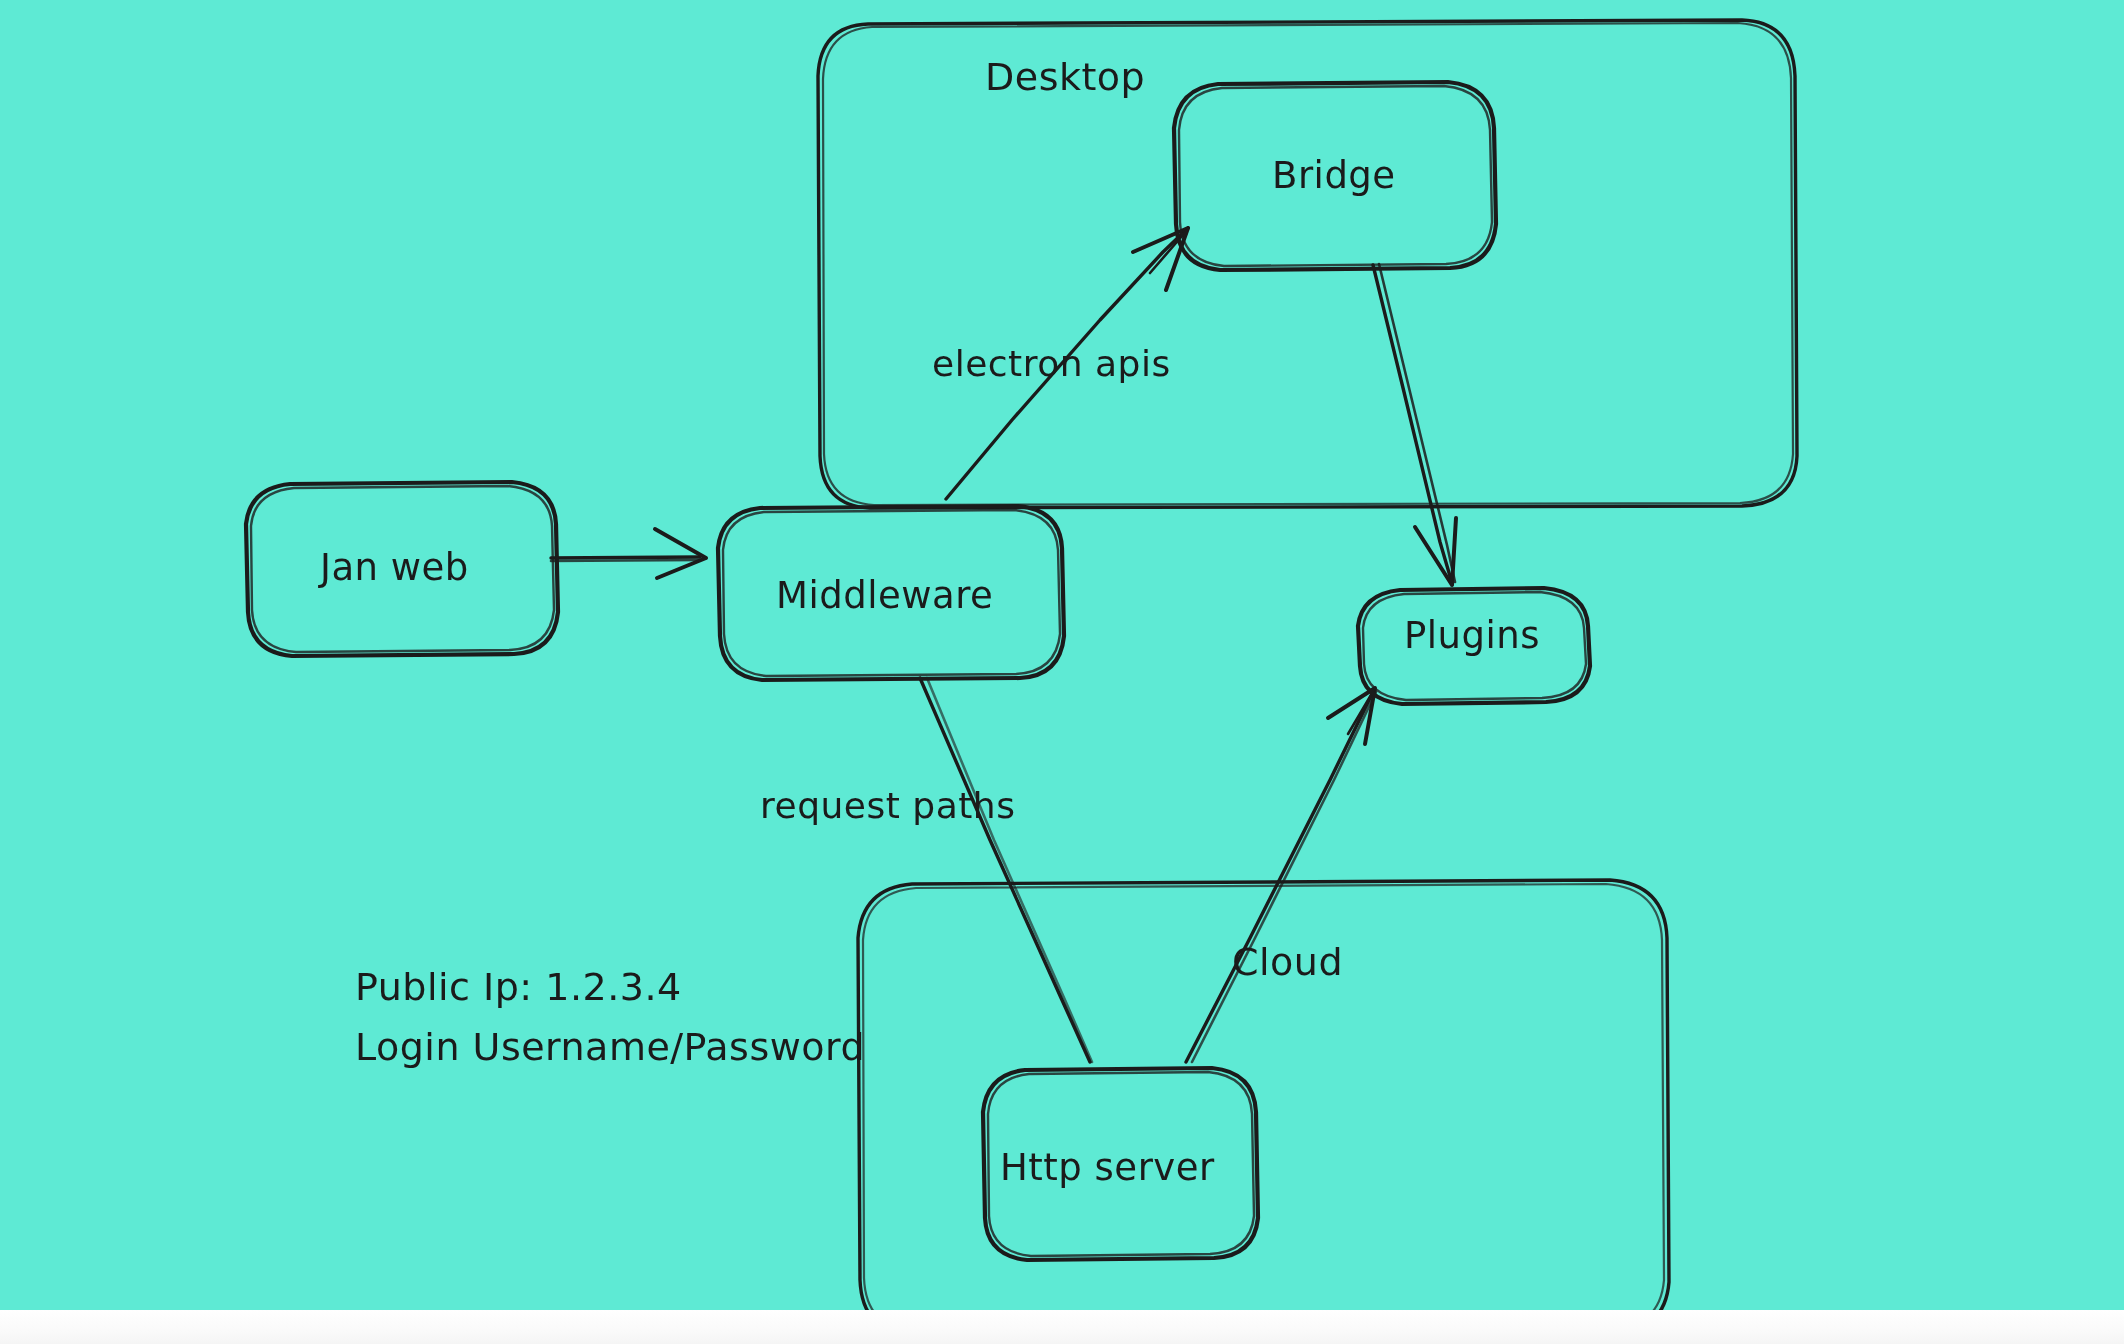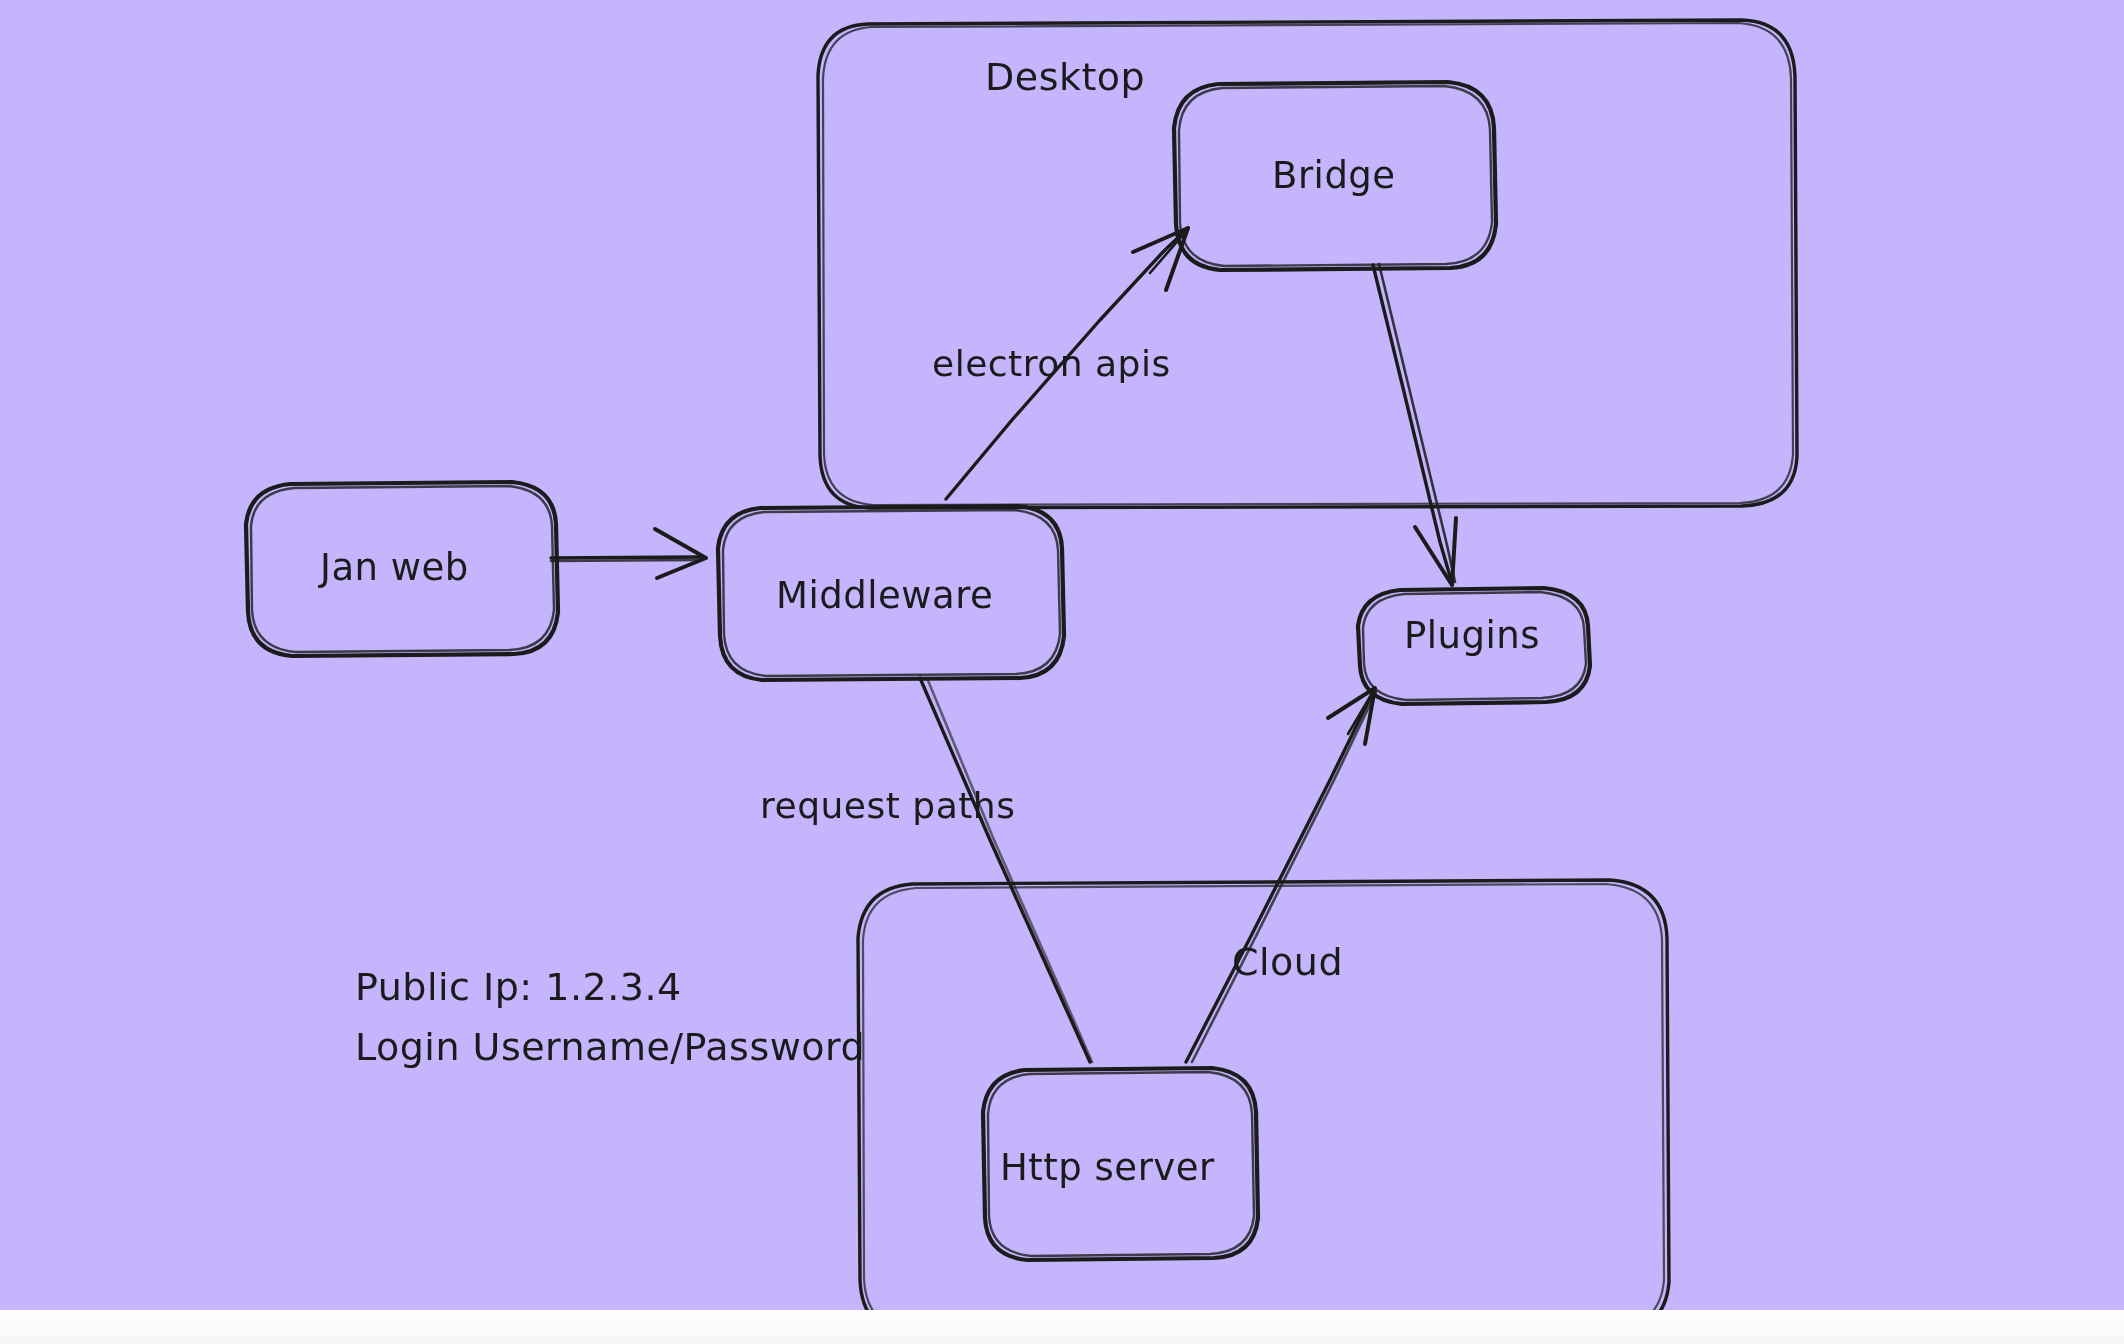--- a/index.html
+++ b/index.html
@@ -4,21 +4,21 @@
 <style>
   html, body {
     margin: 0;
     padding: 0;
     background: #ffffff;
   }
   #canvas {
     position: relative;
     width: 2124px;
     height: 1344px;
-    background: #c4b5fd;
+    background: #5eead4;
     overflow: hidden;
     font-family: "DejaVu Sans", sans-serif;
   }
   #bottom-band {
     position: absolute;
     left: 0;
     bottom: 0;
     width: 2124px;
     height: 34px;
     background: linear-gradient(to bottom, #ffffff 0%, #fafafa 60%, #f5f5f5 100%);

